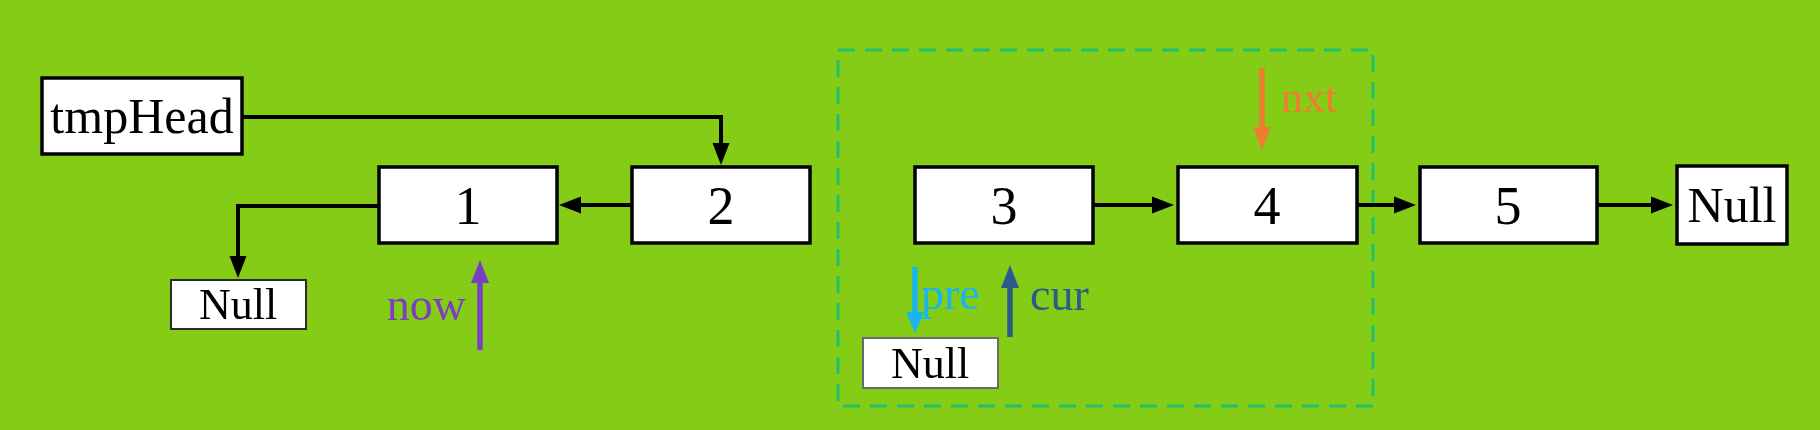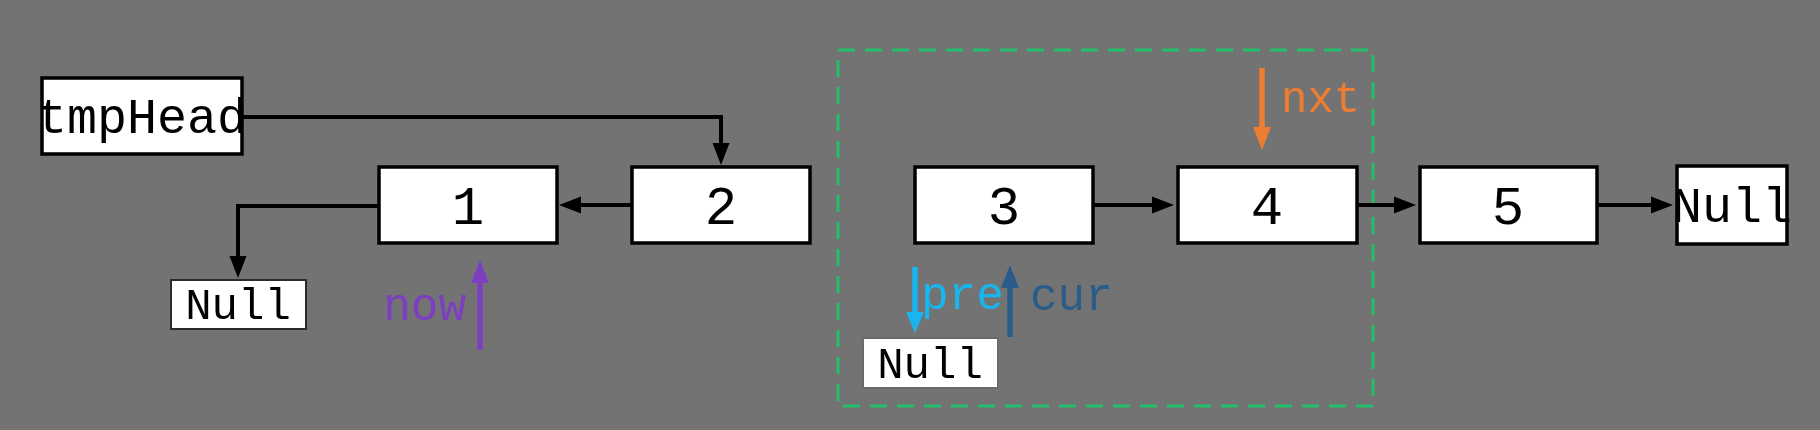--- a/index.html
+++ b/index.html
@@ -1,21 +1,21 @@
 <!DOCTYPE html>
 <html><head>
 <meta charset="utf-8">
 <style>
   html, body { margin: 0; padding: 0; background: #ffffff; }
   .stage {
     position: relative;
     width: 1820px;
     height: 430px;
-    background: #737373;
-    font-family: Liberation Mono, monospace;
+    background: #84cc16;
+    font-family: Liberation Serif, serif;
     overflow: hidden;
   }
   svg { display: block; }
   .node-box   { fill: #ffffff; stroke: #000000; stroke-width: 3.5; }
   .thin-box   { fill: #ffffff; stroke: #2b2b2b; stroke-width: 2; }
   .thin-box-g { fill: #ffffff; stroke: #6a6a6a; stroke-width: 2; }
   .blk-line   { stroke: #000000; stroke-width: 4; fill: none; }
   .blk-head   { fill: #000000; stroke: none; }
   .ptr-line   { stroke-width: 5.5; fill: none; }
   .box-label  { fill: #000000; text-anchor: middle; }

